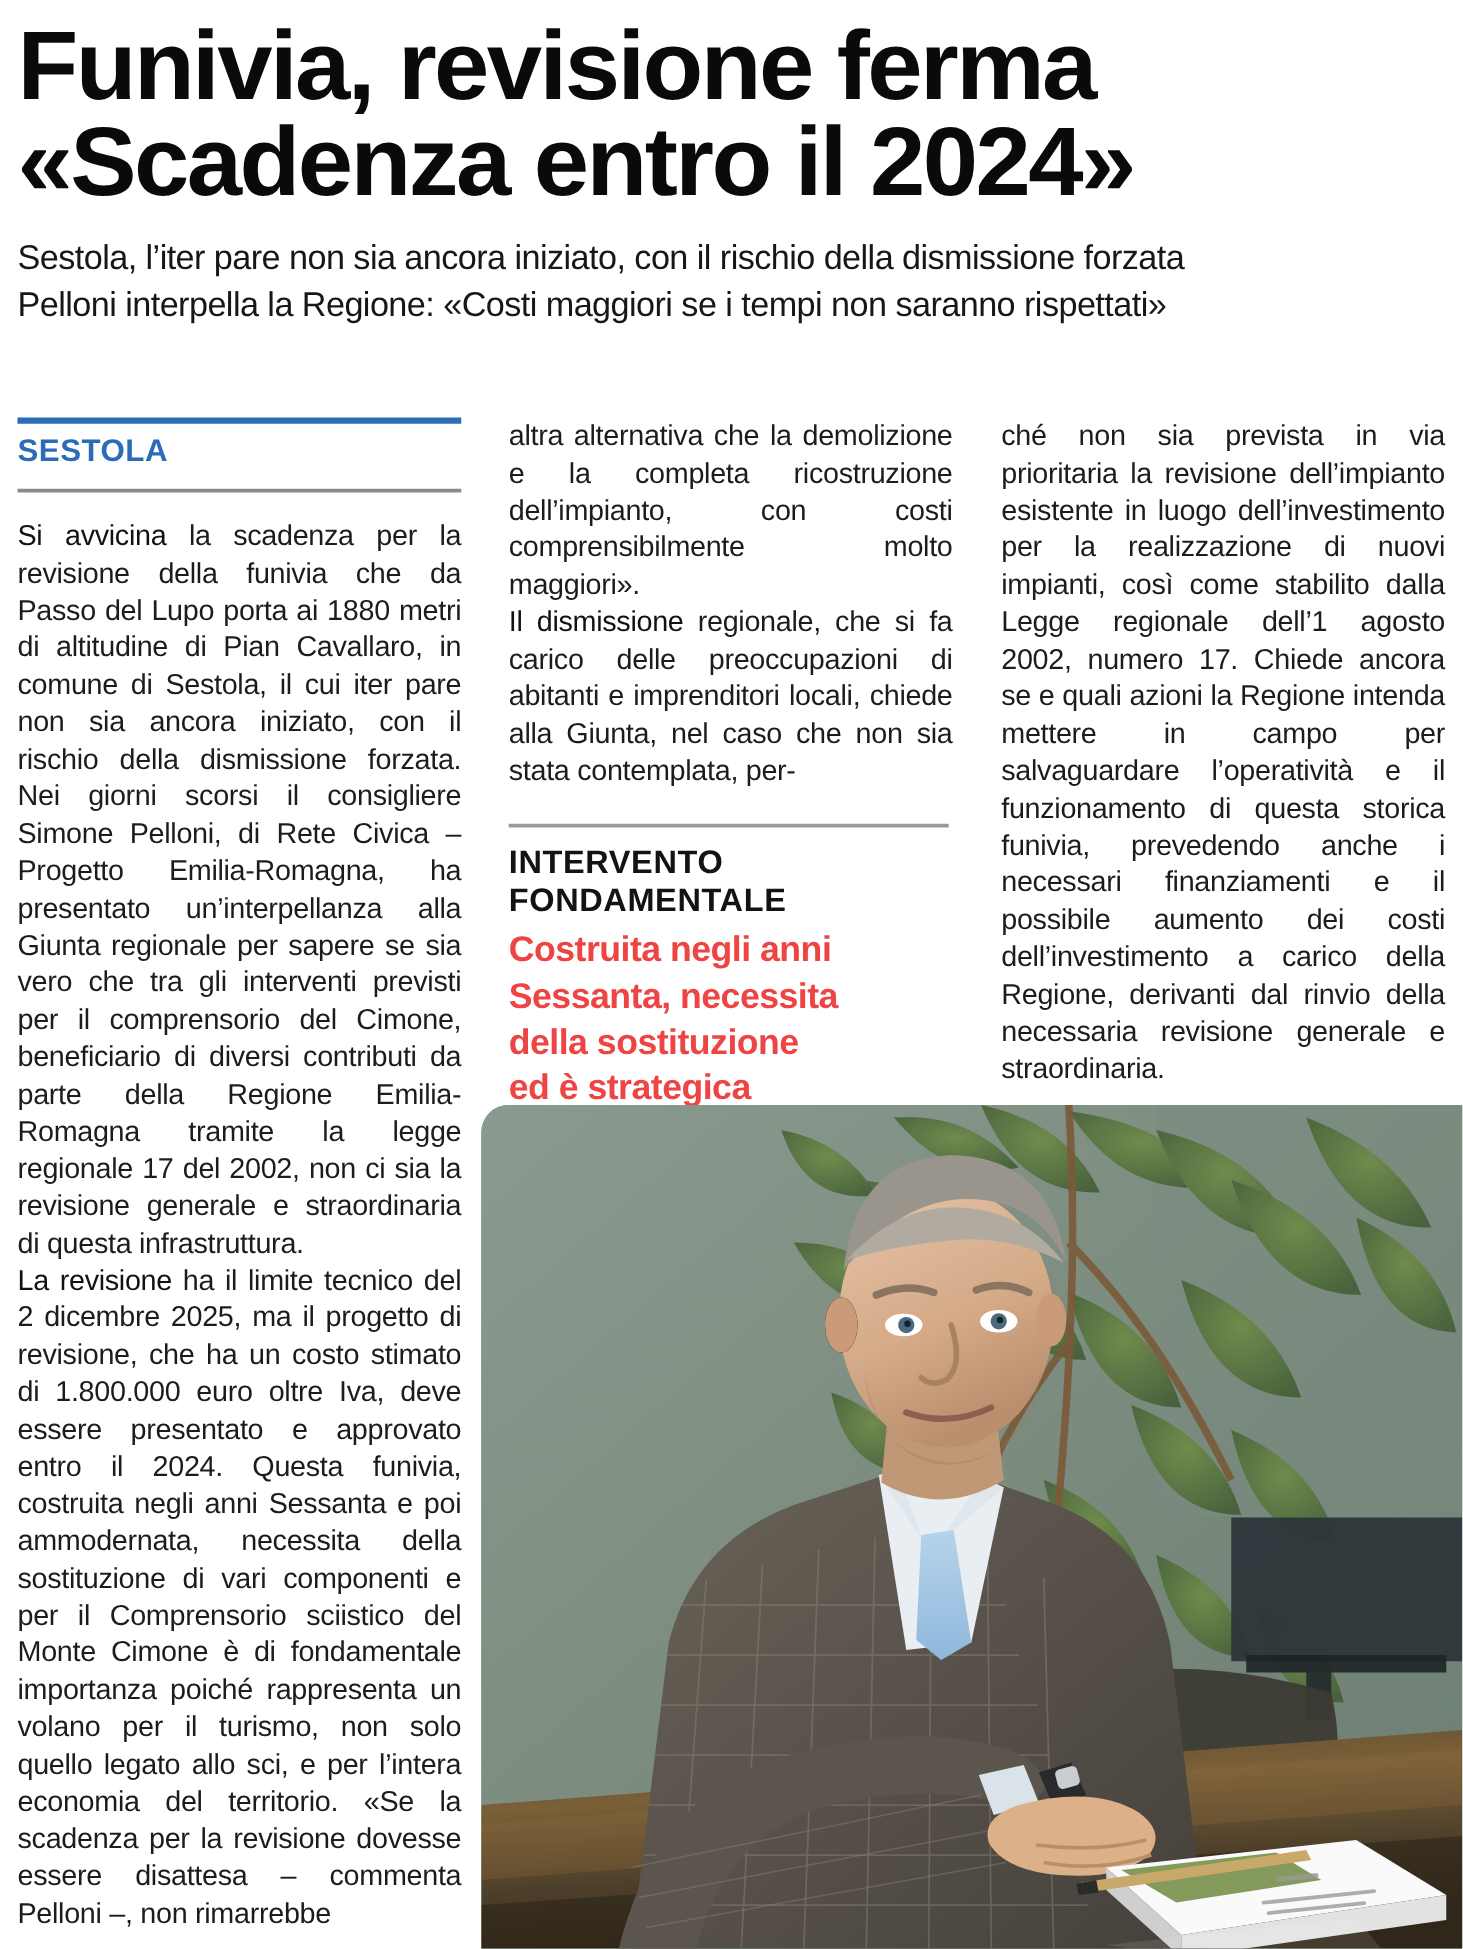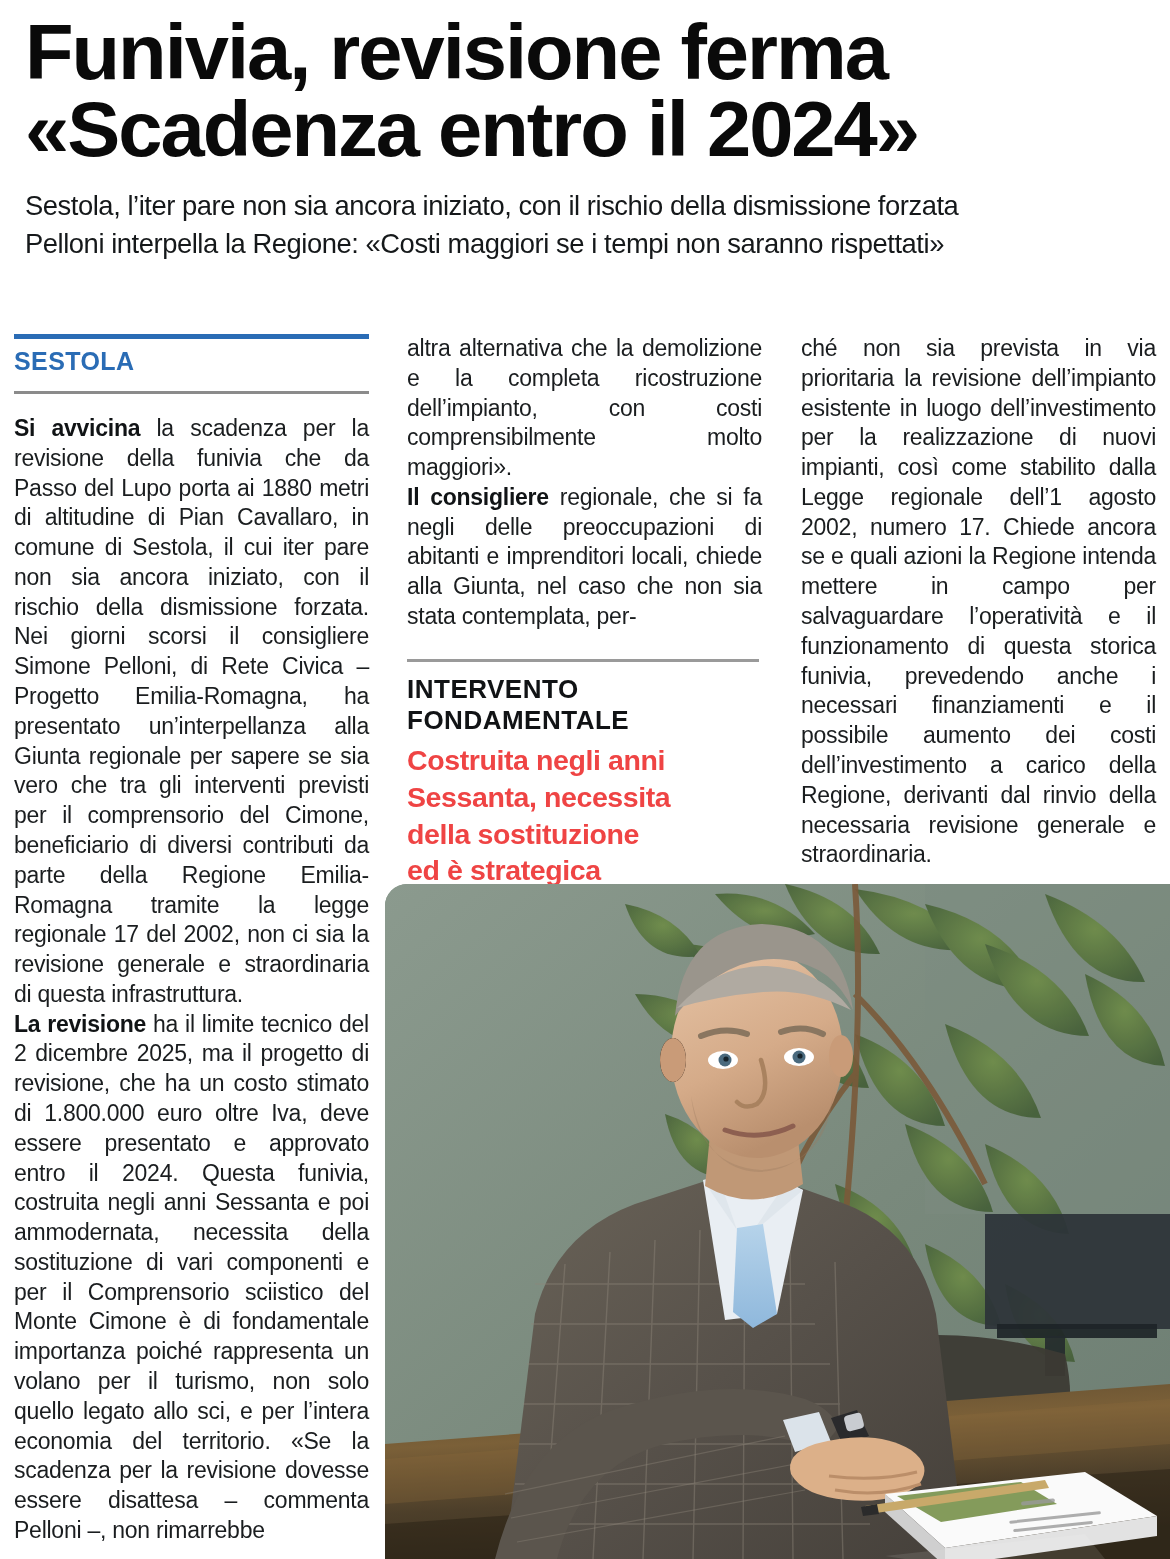--- a/index.html
+++ b/index.html
@@ -4,21 +4,21 @@
 <style>
   html,body{margin:0;padding:0;}
   body{
     width:1170px; height:1559px;
     background:#ffffff;
     font-family:"Liberation Sans", sans-serif;
     color:#111111;
     overflow:hidden;
     position:relative;
   }
-  .page{position:relative;width:1161px;height:1559px;box-sizing:border-box;padding:0 25px;}
+  .page{position:relative;width:1161px;height:1559px;box-sizing:border-box;padding:0 14px;}
 
   
   .headline{
     font-family:"Liberation Sans", sans-serif;
     font-weight:bold;
     font-size:78px;
     line-height:0.94;
     letter-spacing:-2.0px;
     color:#0a0a0a;
     margin:0;
@@ -77,21 +77,21 @@
 
   .body-text{
     font-size:23px;
     line-height:1.295;
     text-align:justify;
     color:#1a1d1f;
     letter-spacing:-0.25px;
     margin:0;
     hyphens:none;
   }
-  .body-text b{font-weight:bold;color:#101315;}
+  .body-text b{font-weight:normal;color:#101315;}
   .body-text p{margin:0;}
 
   
   .pullbox{
     position:absolute;
     left:393px;
     top:325px;
     width:355px;
   }
   .pull-rule{height:3px;background:#9a9a9a;width:352px;margin-bottom:12px;}
@@ -156,21 +156,21 @@
       <div class="kicker-rule-bot"></div>
       <div class="body-text">
         <p><b>Si avvicina</b><span> la scadenza per la revisione della funivia che da Passo del Lupo porta ai 1880 metri di altitudine di Pian Cavallaro, in comune di Sestola, il cui iter pare non sia ancora iniziato, con il rischio della dismissione forzata. Nei giorni scorsi il consigliere Simone Pelloni, di Rete Civica – Progetto Emilia-Romagna, ha presentato un’interpellanza alla Giunta regionale per sapere se sia vero che tra gli interventi previsti per il comprensorio del Cimone, beneficiario di diversi contributi da parte della Regione Emilia-Romagna tramite la legge regionale 17 del 2002, non ci sia la revisione generale e straordinaria di questa infrastruttura.</span></p>
         <p><b>La revisione</b><span> ha il limite tecnico del 2 dicembre 2025, ma il progetto di revisione, che ha un costo stimato di 1.800.000 euro oltre Iva, deve essere presentato e approvato entro il 2024. Questa funivia, costruita negli anni Sessanta e poi ammodernata, necessita della sostituzione di vari componenti e per il Comprensorio sciistico del Monte Cimone è di fondamentale importanza poiché rappresenta un volano per il turismo, non solo quello legato allo sci, e per l’intera economia del territorio. «Se la scadenza per la revisione dovesse essere disattesa – commenta Pelloni –, non rimarrebbe</span></p>
       </div>
     </div>
 
     <div class="col col2">
       <div class="body-text">
         <p>altra alternativa che la demolizione e la completa ricostruzione dell’impianto, con costi comprensibilmente molto maggiori».</p>
-        <p><b>Il consigliere</b><span> regionale, che si fa negli delle preoccupazioni di abitanti e imprenditori locali, chiede alla Giunta, nel caso che non sia stata contemplata, per-</span></p>
+        <p><b>Il dismissione</b><span> regionale, che si fa carico delle preoccupazioni di abitanti e imprenditori locali, chiede alla Giunta, nel caso che non sia stata contemplata, per-</span></p>
       </div>
     </div>
 
     <div class="col col3">
       <div class="body-text">
         <p>ché non sia prevista in via prioritaria la revisione dell’impianto esistente in luogo dell’investimento per la realizzazione di nuovi impianti, così come stabilito dalla Legge regionale dell’1 agosto 2002, numero 17. Chiede ancora se e quali azioni la Regione intenda mettere in campo per salvaguardare l’operatività e il funzionamento di questa storica funivia, prevedendo anche i necessari finanziamenti e il possibile aumento dei costi dell’investimento a carico della Regione, derivanti dal rinvio della necessaria revisione generale e straordinaria.</p>
       </div>
       <div class="byline">w. b.</div>
     </div>
 

